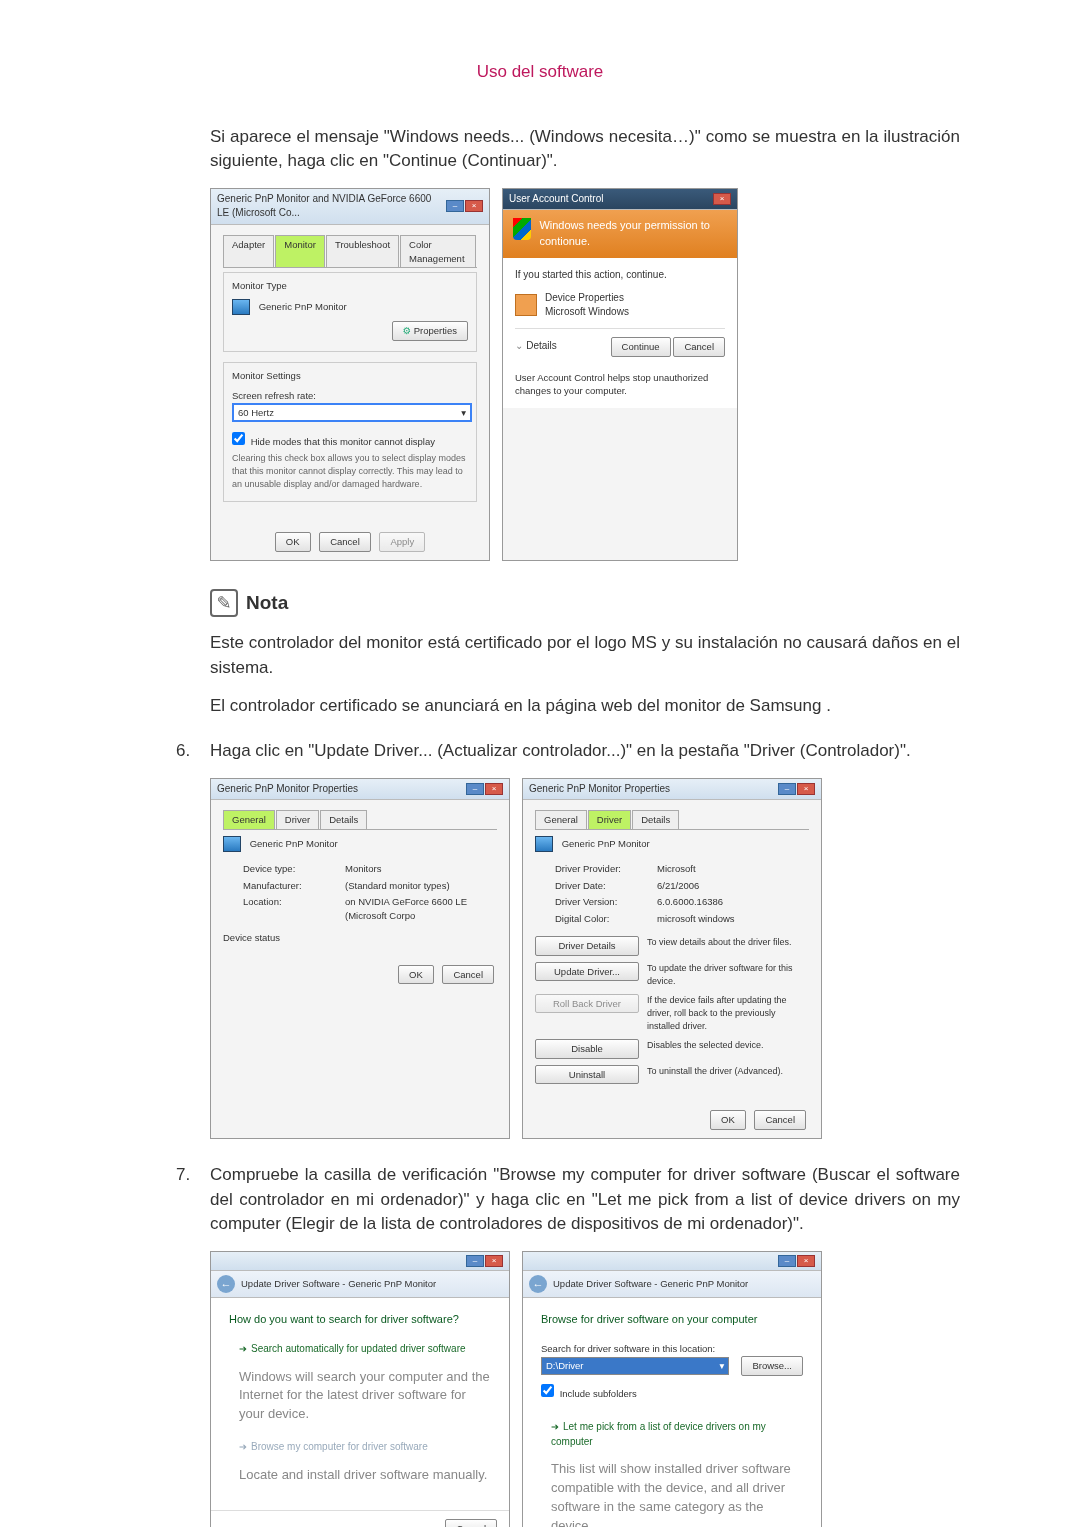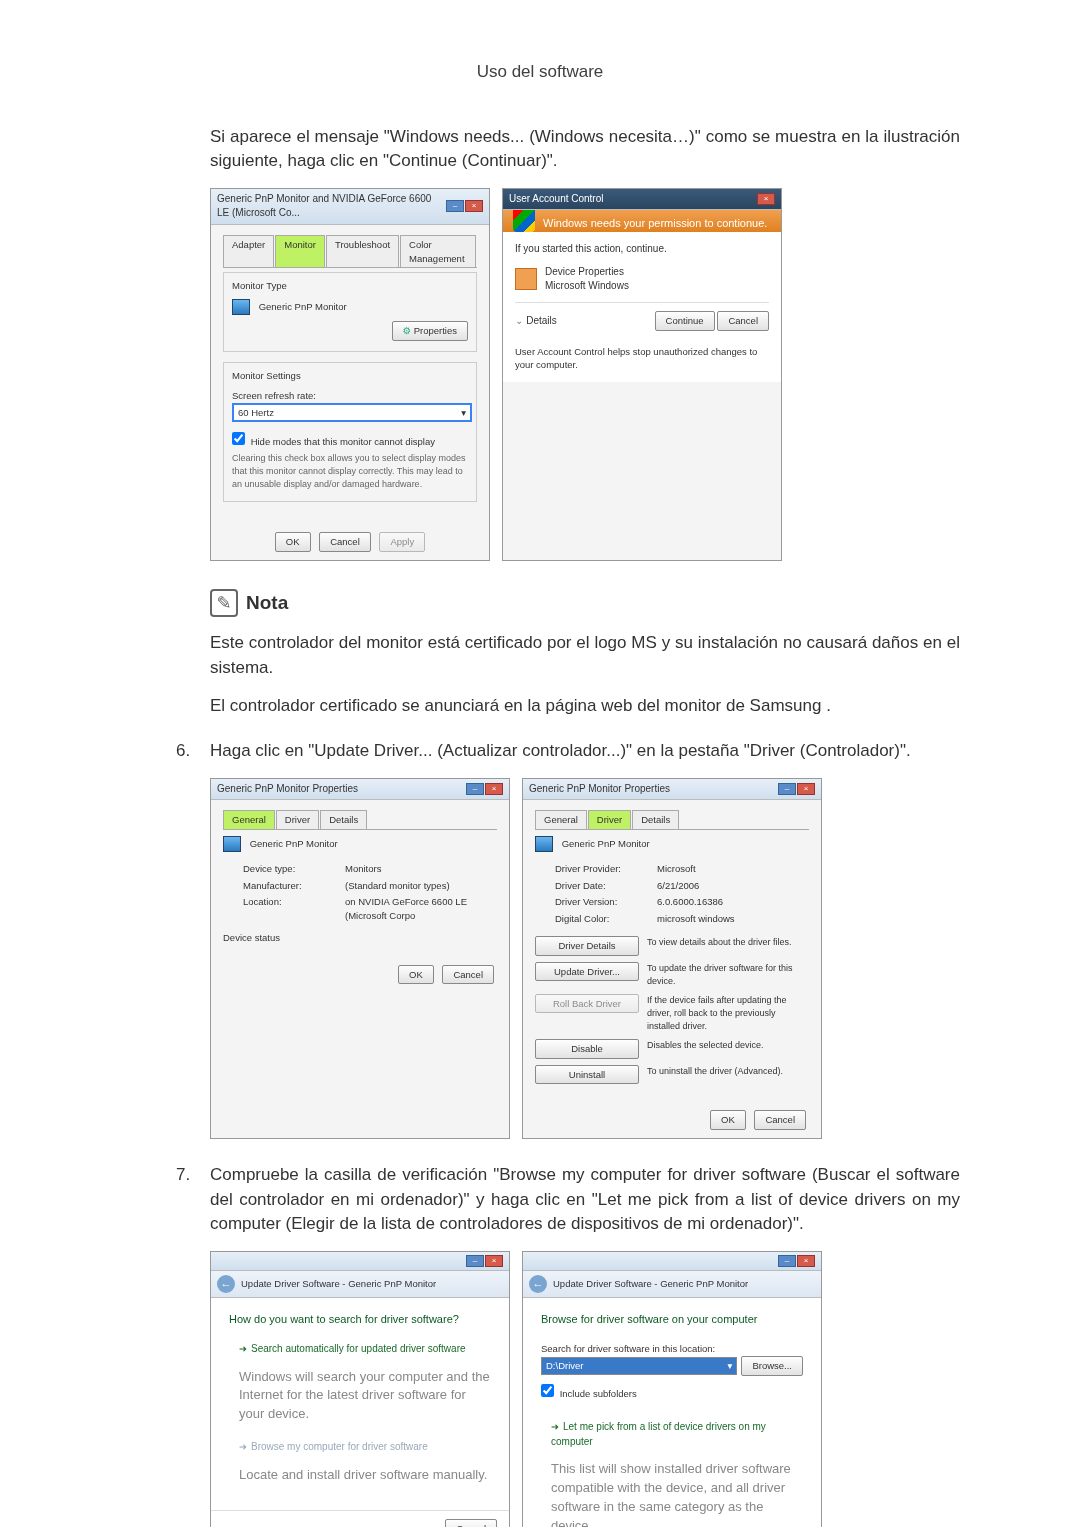--- a/index.html
+++ b/index.html
@@ -10,21 +10,21 @@
       margin: 0 auto;
       padding: 60px 90px;
       color: #333;
       font-size: 17px;
       line-height: 1.45;
     }
     .page-header {
       text-align: center;
       font-size: 17px;
       margin-bottom: 40px;
-      color: #404040;
+      color: #be185d;
     }
     .main-content { padding: 0 30px 0 120px; }
     .paragraph { margin-bottom: 14px; text-align: justify; }
     .figure-row {
       display: flex;
       gap: 12px;
       margin: 14px 0 24px 0;
       justify-content: flex-start;
     }
     .dialog {
@@ -112,23 +112,23 @@
     .chk { margin-right: 3px; }
     .dialog-footer {
       text-align: center;
       padding: 10px 0 8px;
     }
     .dialog-footer .btn { margin: 0 3px; }
     .dialog-footer.right { text-align: right; padding-right: 12px; }
     .uac-banner {
       background: linear-gradient(#f0a050, #e08020);
       color: #fff;
-      padding: 0 10px;
-      display: flex;
-      align-items: flex-end;
+      padding: 8px 10px;
+      display: flex;
+      align-items: flex-start;
       gap: 8px;
       font-size: 11px;
     }
     .shield-icon {
       width: 22px; height: 22px;
       background: linear-gradient(135deg, #f00 0 25%, #0a0 25% 50%, #06c 50% 75%, #fc0 75% 100%);
       border-radius: 0 0 4px 4px;
     }
     .uac-body { padding: 10px 12px; font-size: 10px; background: #fff; }
     .uac-row { display: flex; gap: 8px; align-items: center; margin: 8px 0; }
@@ -224,21 +224,21 @@
     .wizard-option {
       margin: 10px 0 16px;
       padding-left: 10px;
     }
     .wizard-option .opt-title { color: #1a6a2a; font-size: 10px; }
     .wizard-option.dim .opt-title { color: #9ab; }
     .wizard-option .opt-desc { color: #888; font-size: 13px; margin-top: 11px; }
     .arrow-bullet { color: #1a6a2a; margin-right: 4px; }
     .wizard-footer { text-align: right; padding: 8px 12px; border-top: 1px solid #ddd; }
 
-    .path-row { display: flex; gap: 4px; align-items: center; margin-bottom: 8px; }
+    .path-row { display: flex; gap: 12px; align-items: center; margin-bottom: 8px; }
     .path-input {
       flex: 1; border: 1px solid #888; background: #3a78c8; color: #fff;
       padding: 1px 4px; display: flex; justify-content: space-between;
     }
   </style>
 </head>
 <body>
 
 <div class="page-header">
   <span>Uso del software</span>
@@ -289,21 +289,21 @@
           <div style="font-size:9px; color:#666; margin-top:3px;">Clearing this check box allows you to select display modes that this monitor cannot display correctly. This may lead to an unusable display and/or damaged hardware.</div>
         </div>
       </div>
       <div class="dialog-footer">
         <span class="btn">OK</span>
         <span class="btn">Cancel</span>
         <span class="btn" style="opacity:.55;">Apply</span>
       </div>
     </div>
 
-    <div class="dialog" style="width: 280px;">
+    <div class="dialog" style="width: 236px;">
       <div class="dialog-titlebar dark">
         <span>User Account Control</span>
         <span class="winbtns">
             <span class="winbtn">×</span>
           </span>
       </div>
       <div class="uac-banner">
         <span class="shield-icon"></span>
         <span>Windows needs your permission to contionue.</span>
       </div>

